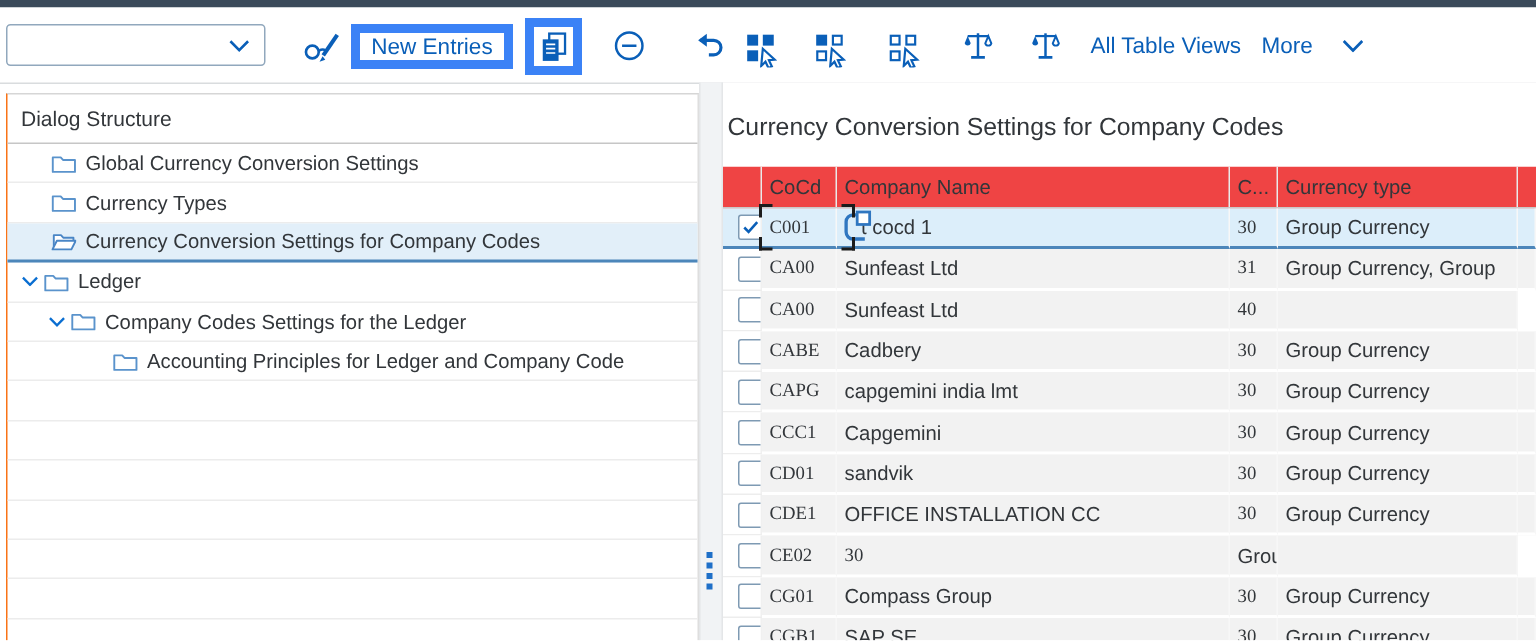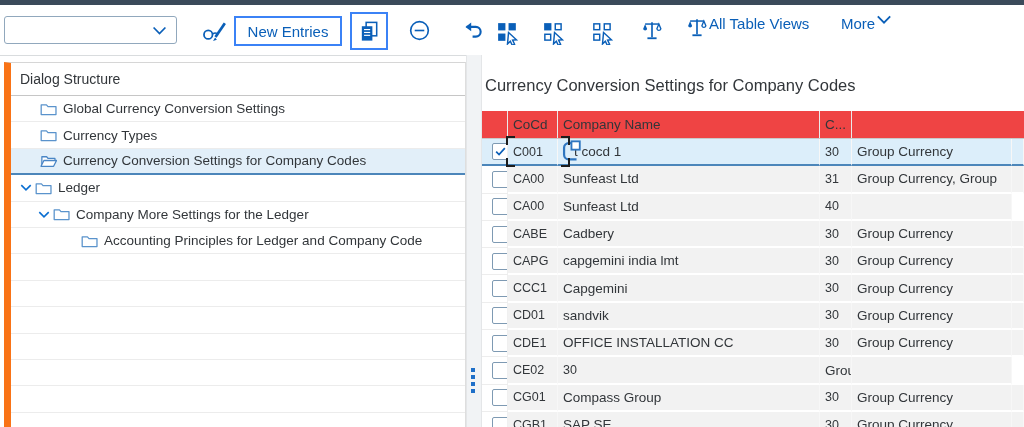--- a/index.html
+++ b/index.html
@@ -8,27 +8,27 @@
   svg{display:block}
 
   
   .topbar{position:absolute;left:0;top:0;right:0;height:5px;background:#3b4a5a}
 
   
   .toolbar{position:absolute;left:0;top:5px;right:0;height:50px;background:#fff;border-bottom:1px solid #d9dcde}
   .combobox{position:absolute;left:4px;top:11px;width:173px;height:28px;border:1px solid #91a8bd;border-radius:3px;
             background:#fff;display:flex;align-items:center;justify-content:space-between;padding:0 9px 0 8px;box-sizing:border-box}
   .tbico{position:absolute;cursor:pointer}
-  .redbox{position:absolute;border:2px solid #3b82f6;box-sizing:border-box;display:flex;align-items:center;justify-content:center}
+  .redbox{position:absolute;border:6px solid #3b82f6;box-sizing:border-box;display:flex;align-items:center;justify-content:center}
   .linkbtn{color:#0a5fb8;font-size:15px;white-space:nowrap;cursor:pointer}
-  .tbgroup{position:absolute;display:flex;align-items:flex-start;gap:1px;height:30px;cursor:pointer}
+  .tbgroup{position:absolute;display:flex;align-items:center;gap:19px;height:30px;cursor:pointer}
 
   
   .sidebar{position:absolute;left:4px;top:62px;width:462px;bottom:0;background:#fff;
-           border-left:7px solid #f97316;border-right:1px solid #dedede;border-top:1px solid #d6d6d6;box-sizing:border-box}
+           border-left:1px solid #f97316;border-right:1px solid #dedede;border-top:1px solid #d6d6d6;box-sizing:border-box}
   .sb-header{height:32px;border-bottom:1px solid #c6c6c6;display:flex;align-items:center;padding-left:9px;font-size:14px}
   .tree-row{height:26.4px;display:flex;align-items:center;border-bottom:1px solid #ececec;box-sizing:border-box;cursor:pointer;white-space:nowrap}
   .tree-row .tree-label{margin-left:6px}
   .tree-row svg{flex:0 0 auto}
   .tree-row .chev{margin-right:3px}
   .lvl1{padding-left:29px}
   .lvl1.haschev{padding-left:9px}
   .lvl2.haschev{padding-left:27px}
   .lvl3{padding-left:70px}
   .tree-row.selected{background:#e2eff9;border-bottom:2px solid #4c86ba}
@@ -46,21 +46,21 @@
   .thead,.trow{display:grid;grid-template-columns:26px 50px 262px 32px 160px 1fr}
   .thead{height:28px;border-bottom:1px solid #c9c9c9;background:#ef4444;box-sizing:border-box}
   .th{display:flex;align-items:center;padding-left:5px;border-right:1px solid #eaeaea;font-size:13.5px;
       white-space:nowrap;overflow:hidden;cursor:pointer}
   .th:last-child{border-right:none}
   .trow{height:27.3px}
   .td{background:#f2f2f2;border-bottom:2px solid #fff;border-right:1px solid #f7f7f7;display:flex;align-items:center;
       padding-left:5px;box-sizing:border-box;white-space:nowrap;overflow:hidden;cursor:pointer}
   .td.selcol{background:#fff;border-bottom:1px solid #ededed;border-right:1px solid #f0f0f0}
   .trow.selected .td{background:#dceefa;border-bottom:2px solid #4c86ba}
-  .mono{font-family:Liberation Sans, sans-serif;font-size:12.5px}
+  .mono{font-family:Liberation Serif, serif;font-size:12.5px}
   .cb{width:15px;height:15px;margin-left:5px;border:1px solid #7e9ab3;border-radius:2px;background:#fff;
       display:flex;align-items:center;justify-content:center;cursor:pointer;flex:0 0 auto}
   .td.rel{position:relative;overflow:visible}
   .fb{position:absolute;left:-2px;top:-3px;width:64px;height:31px;z-index:6;pointer-events:none}
   .fb i{position:absolute;width:9px;height:9px;border:0 solid #1c1c1c;box-sizing:border-box}
   .fb i:nth-child(1){left:0;top:0;border-left-width:2px;border-top-width:2px}
   .fb i:nth-child(2){right:0;top:0;border-right-width:2px;border-top-width:2px}
   .fb i:nth-child(3){left:0;bottom:0;border-left-width:2px;border-bottom-width:2px}
   .fb i:nth-child(4){right:0;bottom:0;border-right-width:2px;border-bottom-width:2px}
   .cellcur{position:absolute;left:1px;top:0;z-index:4}
@@ -211,21 +211,21 @@
           </svg>
           <span class="tree-label">Ledger</span>
         </div>
         <div class="tree-row lvl2 haschev">
           <svg width="12" height="7" class="chev">
             <use href="#i-chevron"></use>
           </svg>
           <svg width="17" height="14">
             <use href="#i-folder"></use>
           </svg>
-          <span class="tree-label">Company More Settings for the Ledger</span>
+          <span class="tree-label">Company Codes Settings for the Ledger</span>
         </div>
         <div class="tree-row lvl3">
           <svg width="17" height="14">
             <use href="#i-folder"></use>
           </svg>
           <span class="tree-label">Accounting Principles for Ledger and Company Code</span>
         </div>
         <div class="tree-row"></div>
         <div class="tree-row"></div>
         <div class="tree-row"></div>
@@ -246,20 +246,21 @@
   </div>
 
   <div class="main">
     <div class="main-title">Currency Conversion Settings for Company Codes</div>
     <div class="tbl">
       <div class="thead">
           <div class="th"></div>
           <div class="th">CoCd</div>
           <div class="th">Company Name</div>
           <div class="th">C...</div>
+          <div class="th">Currency type</div>
           <div class="th"></div>
         </div>
       <div>
           <div class="trow selected">
             <div class="td selcol">
               <div class="cb">
                 <svg width="11" height="9">
                   <use href="#i-check"></use>
                 </svg>
               </div>

